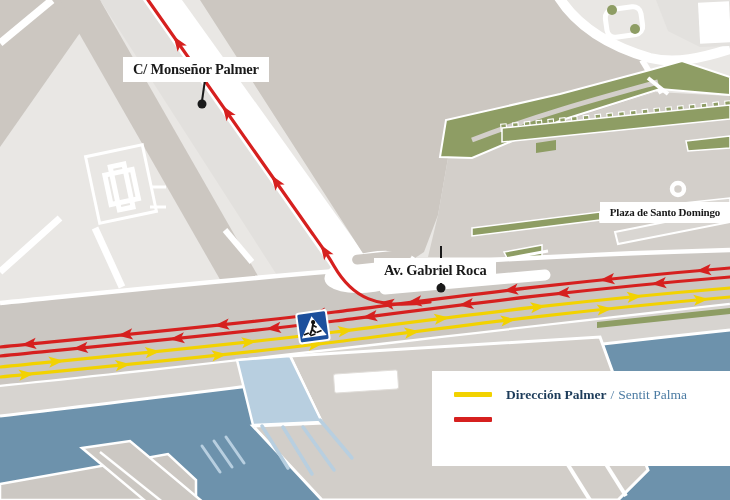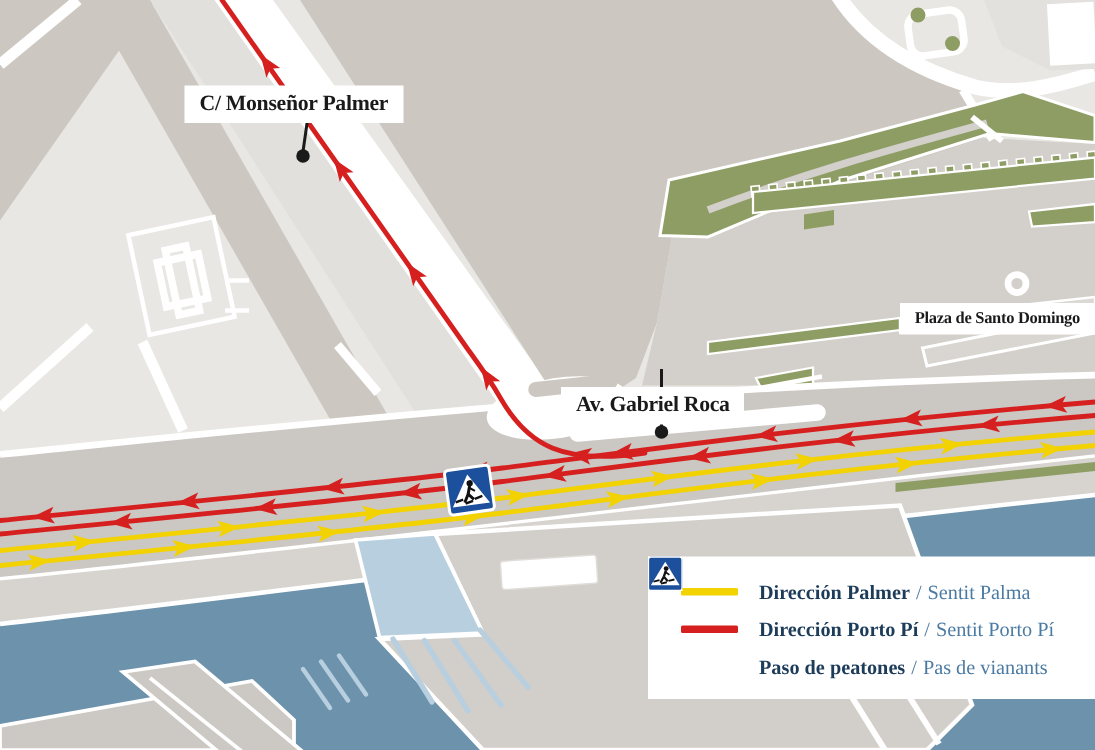--- a/index.html
+++ b/index.html
@@ -227,28 +227,15 @@
           <span class="line-swatch swatch-yellow"></span>
         </span>
       <span class="legend-text">
         <span class="legend-primary">Dirección Palmer</span><span class="legend-sep">/</span><span class="legend-secondary">Sentit Palma</span>
       </span>
     </div>
     <div class="legend-row">
       <span class="swatch-wrap">
           <span class="line-swatch swatch-red"></span>
         </span>
-      <span class="legend-text">
-        <span class="legend-primary">Dirección Porto Pí</span><span class="legend-sep">/</span><span class="legend-secondary">Sentit Porto Pí</span>
-      </span>
     </div>
-    <div class="legend-row">
-      <span class="swatch-wrap">
-        <svg width="23" height="23" viewBox="0 0 30 30">
-            <use href="#crosswalk-sign-shape"></use>
-          </svg>
-      </span>
-      <span class="legend-text">
-        <span class="legend-primary">Paso de peatones</span><span class="legend-sep">/</span><span class="legend-secondary">Pas de vianants</span>
-      </span>
-    </div>
   </div>
 </div>
 
 </body></html>

